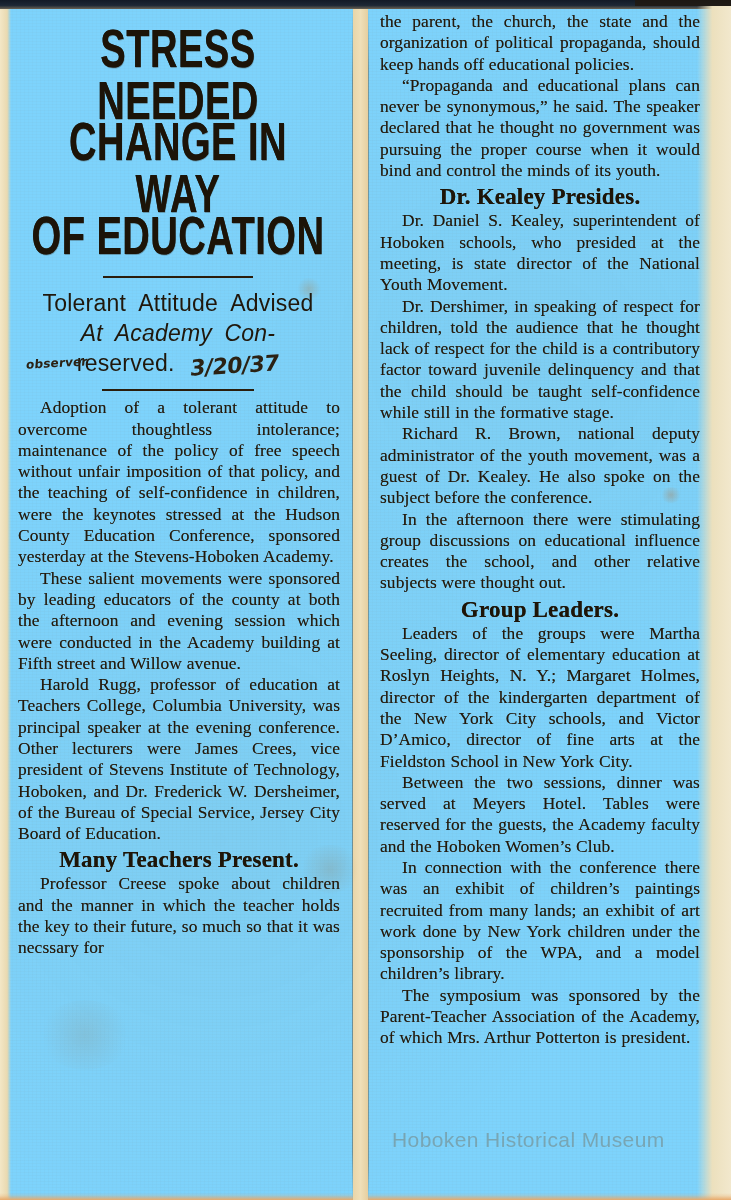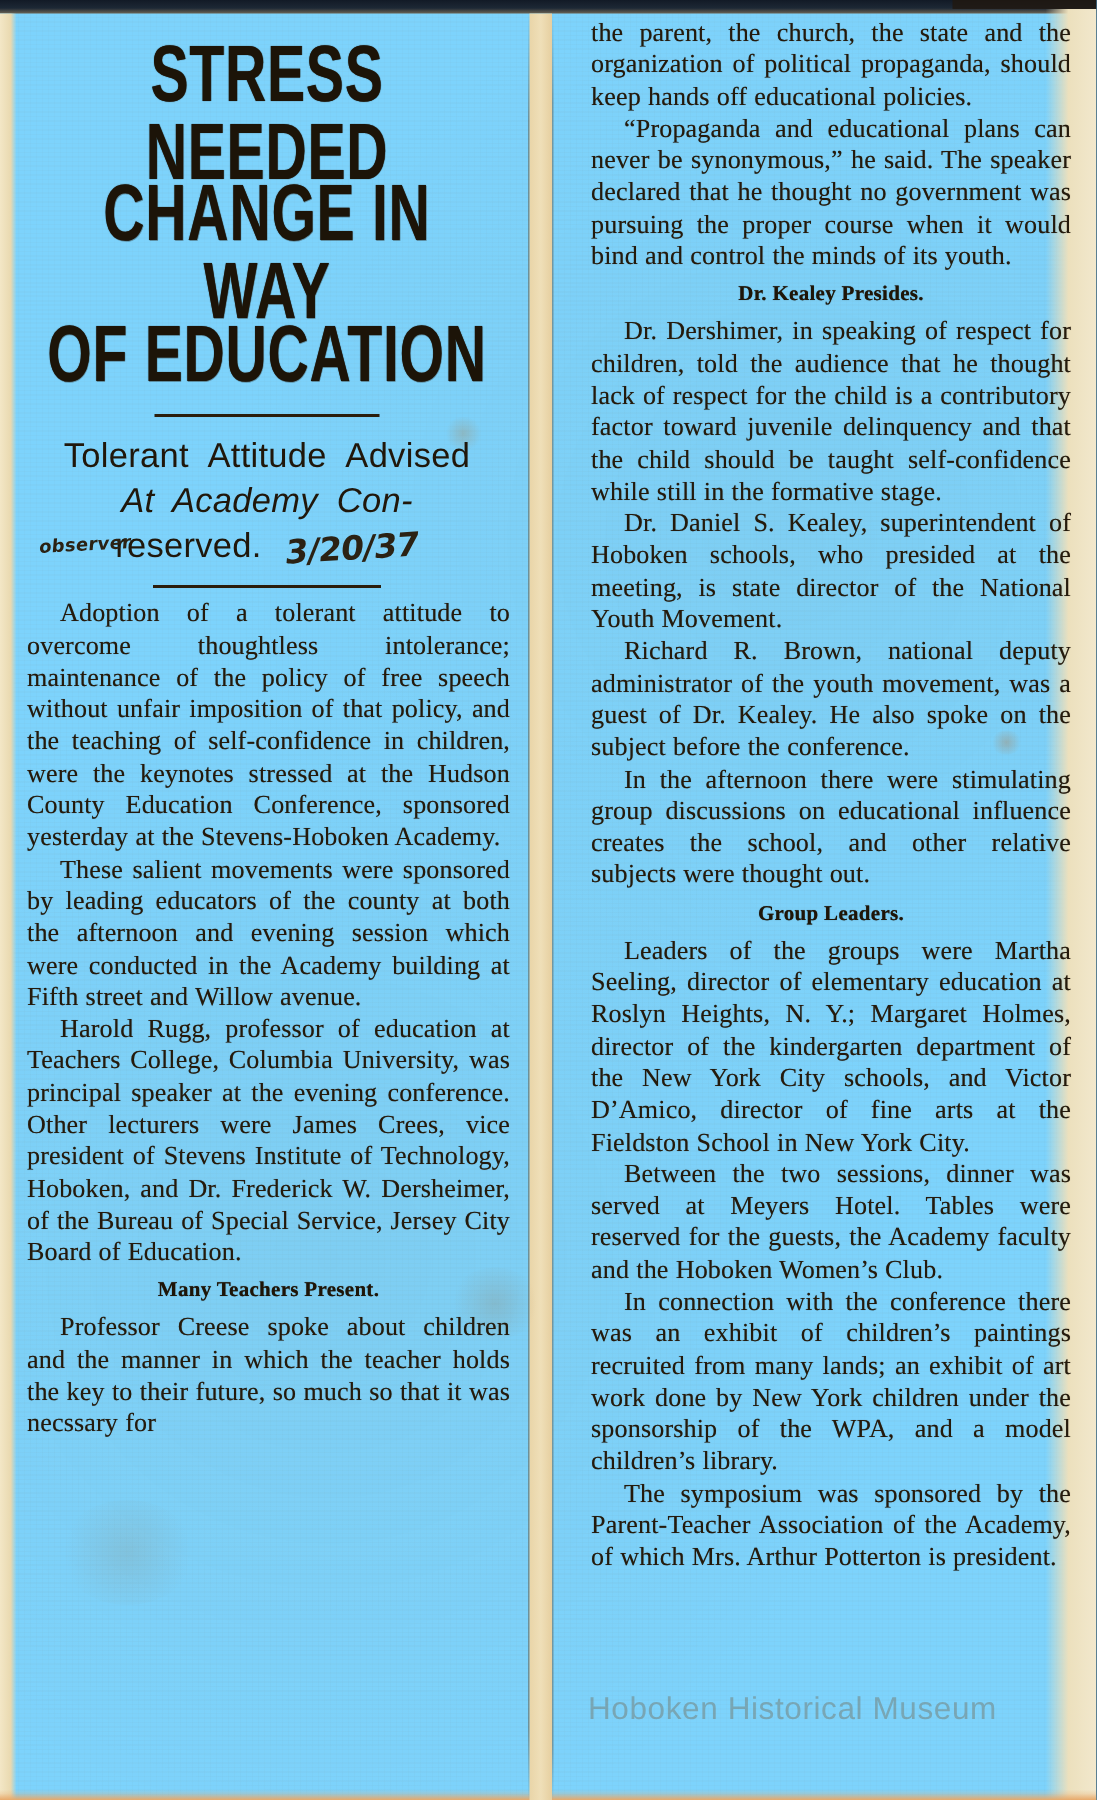--- a/index.html
+++ b/index.html
@@ -75,21 +75,21 @@
   }
 
   
   .col {
     position: absolute;
     top: 9px;
     bottom: 0;
     overflow: hidden;
   }
   #col-left  { left: 12px;  width: 332px; }
-  #col-right { left: 388px; width: 330px; }
+  #col-right { left: 374px; width: 330px; }
 
   
   #gutter-rule-a {
     position: absolute;
     left: 352px; top: 9px; bottom: 0; width: 1px;
     background: linear-gradient(180deg, rgba(90,70,45,0.0) 0%, rgba(90,70,45,0.45) 6%, rgba(90,70,45,0.45) 96%, rgba(90,70,45,0.0) 100%);
   }
   #gutter-rule-b {
     position: absolute;
     left: 368px; top: 9px; bottom: 0; width: 1px;
@@ -192,21 +192,21 @@
     margin: 0;
     letter-spacing: 0.1px;
     word-spacing: 0.3px;
     text-shadow: 0 0 0.5px rgba(40,28,12,0.55);
   }
   .para.noindent { text-indent: 0; }
 
   .subhead-inline {
     font-family: "Liberation Serif", serif;
     font-weight: bold;
-    font-size: 14px;
+    font-size: 23px;
     line-height: 25px;
     text-align: center;
     color: #1e1508;
     margin: 3px 0 1px 0;
     letter-spacing: 0.2px;
     text-shadow: 0 0 0.5px rgba(30,20,8,0.8);
   }
 
   #col-right .body { margin-top: 0; padding-top: 2px; }
 
@@ -287,22 +287,22 @@
     </div>
   </div>
 
   <div class="col" id="col-right">
     <div class="body">
       <p class="para noindent">the parent, the church, the state and the organization of political propaganda, should keep hands off educational policies.</p>
       <p class="para">“Propaganda and educational plans can never be synonymous,” he said. The speaker declared that he thought no government was pursuing the proper course when it would bind and control the minds of its youth.</p>
 
       <div class="subhead-inline">Dr. Kealey Presides.</div>
 
+      <p class="para">Dr. Daniel S. Kealey, superintendent of Hoboken schools, who presided at the meeting, is state director of the National Youth Movement.</p>
       <p class="para">Dr. Dershimer, in speaking of respect for children, told the audience that he thought lack of respect for the child is a contributory factor toward juvenile delinquency and that the child should be taught self-confidence while still in the formative stage.</p>
-      <p class="para">Dr. Daniel S. Kealey, superintendent of Hoboken schools, who presided at the meeting, is state director of the National Youth Movement.</p>
       <p class="para">Richard R. Brown, national deputy administrator of the youth movement, was a guest of Dr. Kealey. He also spoke on the subject before the conference.</p>
       <p class="para">In the afternoon there were stimulating group discussions on educational influence creates the school, and other relative subjects were thought out.</p>
 
       <div class="subhead-inline">Group Leaders.</div>
 
       <p class="para">Leaders of the groups were Martha Seeling, director of elementary education at Roslyn Heights, N. Y.; Margaret Holmes, director of the kindergarten department of the New York City schools, and Victor D’Amico, director of fine arts at the Fieldston School in New York City.</p>
       <p class="para">Between the two sessions, dinner was served at Meyers Hotel. Tables were reserved for the guests, the Academy faculty and the Hoboken Women’s Club.</p>
       <p class="para">In connection with the conference there was an exhibit of children’s paintings recruited from many lands; an exhibit of art work done by New York children under the sponsorship of the WPA, and a model children’s library.</p>
       <p class="para">The symposium was sponsored by the Parent-Teacher Association of the Academy, of which Mrs. Arthur Potterton is president.</p>
     </div>

